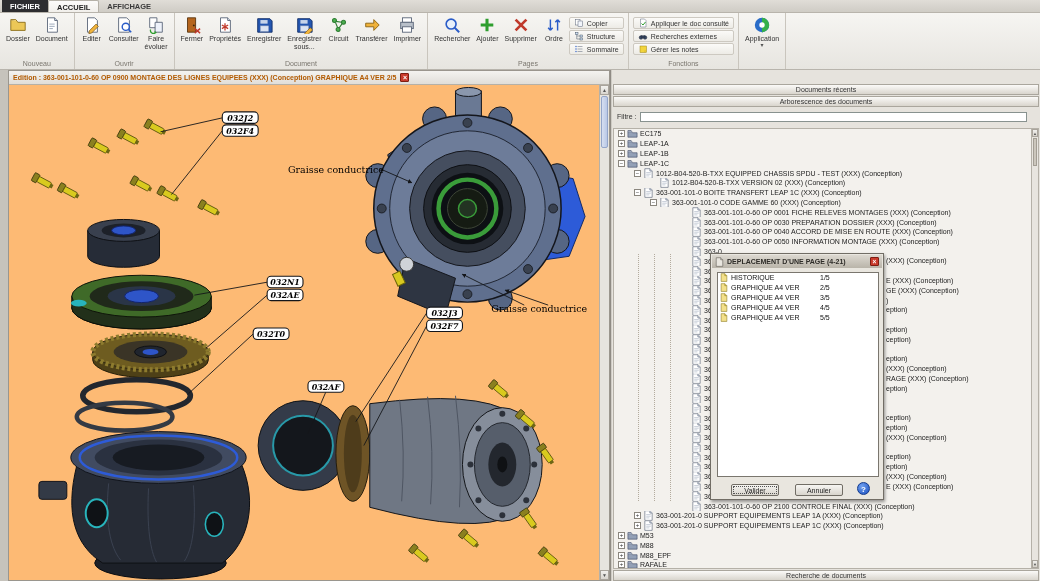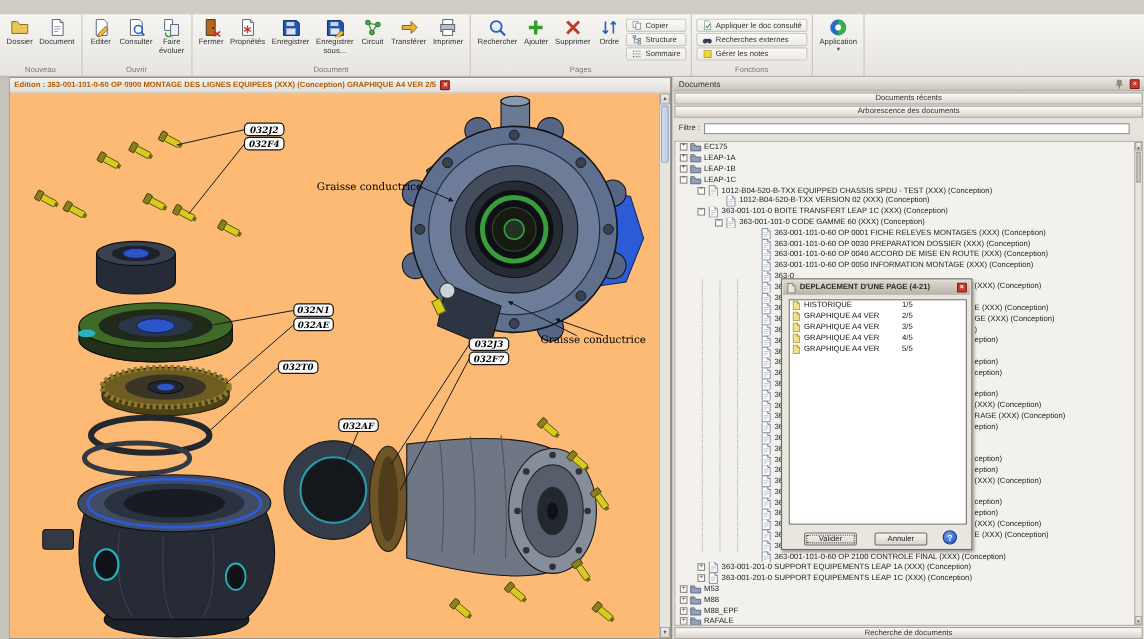--- a/index.html
+++ b/index.html
@@ -71,20 +71,25 @@
   .dbtn{position:absolute;top:230px;width:48px;height:12px;font-size:7px;text-align:center;line-height:9px;background:linear-gradient(#f6f5f2,#d9d5cd);border:1px solid #716d65;border-radius:2px;color:#222;font-family:inherit}
   .dbtn.ok{left:20px;outline:1px dotted #555;outline-offset:-3px}
   .dbtn.cancel{left:84px}
   .dhelp{position:absolute;left:146px;top:228px;width:13px;height:13px;border-radius:50%;background:radial-gradient(circle at 35% 30%,#6fa0f0,#1b4fc0);color:#fff;font-size:8px;font-weight:bold;text-align:center;line-height:13px;border:1px solid #123a8c}
 </style>
 </head>
 <body>
 
 <div class="app">
 
+  <div class="tabstrip" id="tabs">
+      <span class="tab file">FICHIER</span>
+      <span class="tab active">ACCUEIL</span>
+      <span class="tab">AFFICHAGE</span>
+    </div>
   <div class="ribbon-body" id="groups">
       <div class="rgroup">
         <div class="rbody">
           <div class="bigbtn"><span class="icon"><svg viewBox="0 0 20 20">
                 <path d="M2 5h6l2 2h8v9H2z" fill="#ecc757" stroke="#8a6d1a"></path>
                 <path d="M2 5V4h5.5L9 5.8" fill="#f6da84" stroke="#8a6d1a"></path>
               </svg></span><span>Dossier</span></div>
           <div class="bigbtn"><span class="icon"><svg viewBox="0 0 20 20">
                 <path d="M5 2h8l3 3v13H5z" fill="#fff" stroke="#5a6578"></path>
                 <path d="M13 2v3h3" fill="#dfe5ee" stroke="#5a6578"></path>
@@ -448,30 +453,20 @@
       </div>
       <div class="vscroll">
         <span class="varrow" style="top:0">▲</span>
         <span class="vthumb"></span>
         <span class="varrow" style="bottom:0">▼</span>
       </div>
     </div>
   </div>
 
   <div class="panel">
-    <div class="phead">
-      <span>Documents</span>
-      <span class="pin">
-          <svg viewBox="0 0 10 10">
-            <path d="M3 1h4v3.5L8 6H2l1-1.5z" fill="#9a958c" stroke="#6e6a62" stroke-width="0.6"></path>
-            <path d="M5 6v3.5" stroke="#6e6a62"></path>
-          </svg>
-        </span>
-      <span class="pclose">×</span>
-    </div>
     <div class="pbar recents">Documents récents</div>
     <div class="pbar arbo">Arborescence des documents</div>
     <div class="pfilter">
       <span>Filtre :</span>
       <input style="">
     </div>
     <div class="ptree" id="tree">
       <div class="guide" style="left:24px;top:125px;height:247px"></div>
       <div class="guide" style="left:40px;top:125px;height:247px"></div>
       <div class="guide" style="left:56px;top:125px;height:247px"></div>

